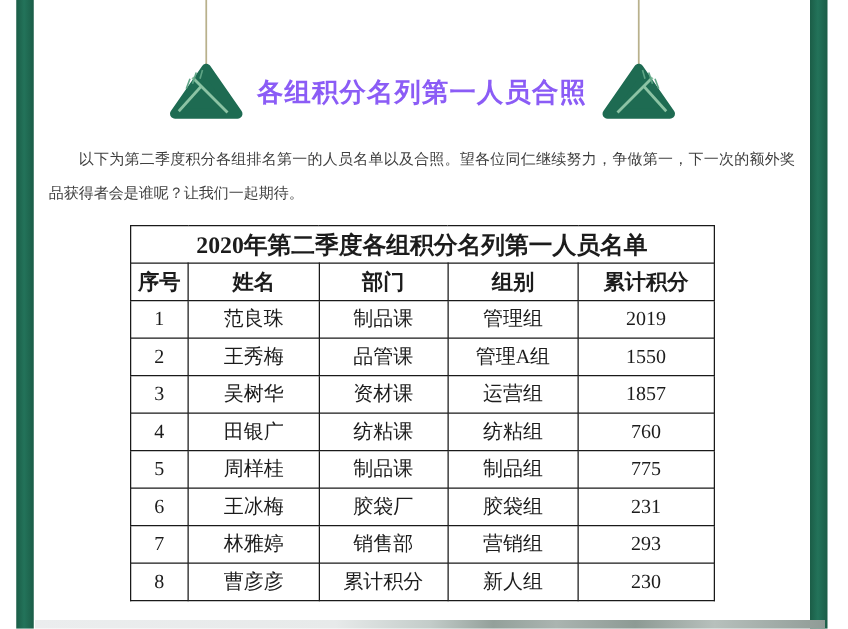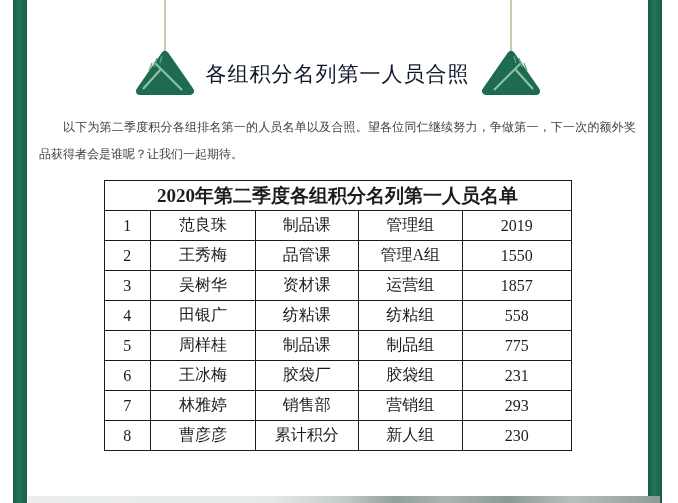--- a/index.html
+++ b/index.html
@@ -16,21 +16,21 @@
 
   .content{position:absolute;left:27px;right:30px;top:0;bottom:0;}
 
   .header-row{
     display:flex;justify-content:center;align-items:flex-end;gap:8px;height:98px;
   }
   .zongzi{width:62px;height:98px;display:block;}
   .zongzi-wrap{line-height:0;}
   .zongzi-wrap.flip svg{transform:scaleX(-1);}
   .page-title{
-    margin:0 2px 10px 2px;font-size:21px;font-weight:normal;color:#0f172a;
+    margin:0 2px 10px 2px;font-size:21px;font-weight:bold;color:#8b5cf6;
     letter-spacing:1px;white-space:nowrap;
   }
 
   .intro{
     margin:16px 12px 0 12px;font-size:12px;line-height:27px;color:#3f3f3f;
     text-indent:2em;text-align:justify;
   }
 
   table.rank{
     width:468px;margin:12px auto 0;border-collapse:collapse;table-layout:fixed;
@@ -92,20 +92,27 @@
           <col style="width:22.4%">
           <col style="width:22%">
         <col style="width:22.4%">
           <col style="width:23.2%">
       </colgroup>
       <tbody>
         <tr>
           <td class="tcaption" colspan="5">2020年第二季度各组积分名列第一人员名单</td>
         </tr>
         <tr>
+          <th class="thead">序号</th>
+          <th class="thead">姓名</th>
+          <th class="thead">部门</th>
+          <th class="thead">组别</th>
+          <th class="thead">累计积分</th>
+        </tr>
+        <tr>
           <td class="tcell">1</td>
           <td class="tcell">范良珠</td>
           <td class="tcell">制品课</td>
           <td class="tcell">管理组</td>
           <td class="tcell">2019</td>
         </tr>
         <tr>
           <td class="tcell">2</td>
           <td class="tcell">王秀梅</td>
           <td class="tcell">品管课</td>
@@ -117,21 +124,21 @@
           <td class="tcell">吴树华</td>
           <td class="tcell">资材课</td>
           <td class="tcell">运营组</td>
           <td class="tcell">1857</td>
         </tr>
         <tr>
           <td class="tcell">4</td>
           <td class="tcell">田银广</td>
           <td class="tcell">纺粘课</td>
           <td class="tcell">纺粘组</td>
-          <td class="tcell">558</td>
+          <td class="tcell">760</td>
         </tr>
         <tr>
           <td class="tcell">5</td>
           <td class="tcell">周样桂</td>
           <td class="tcell">制品课</td>
           <td class="tcell">制品组</td>
           <td class="tcell">775</td>
         </tr>
         <tr>
           <td class="tcell">6</td>

